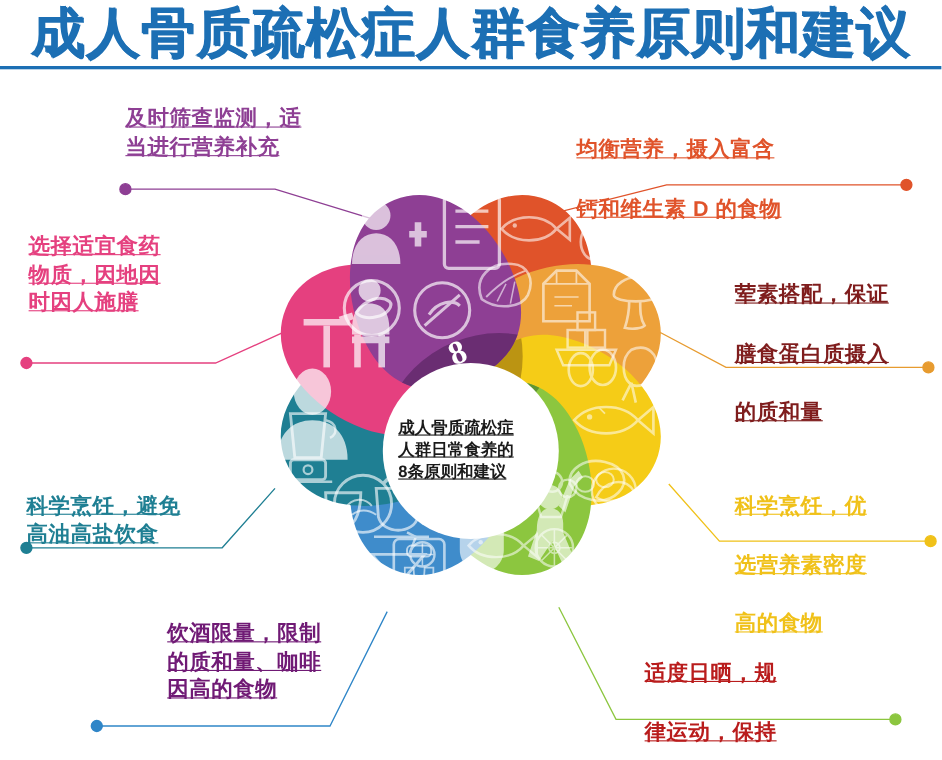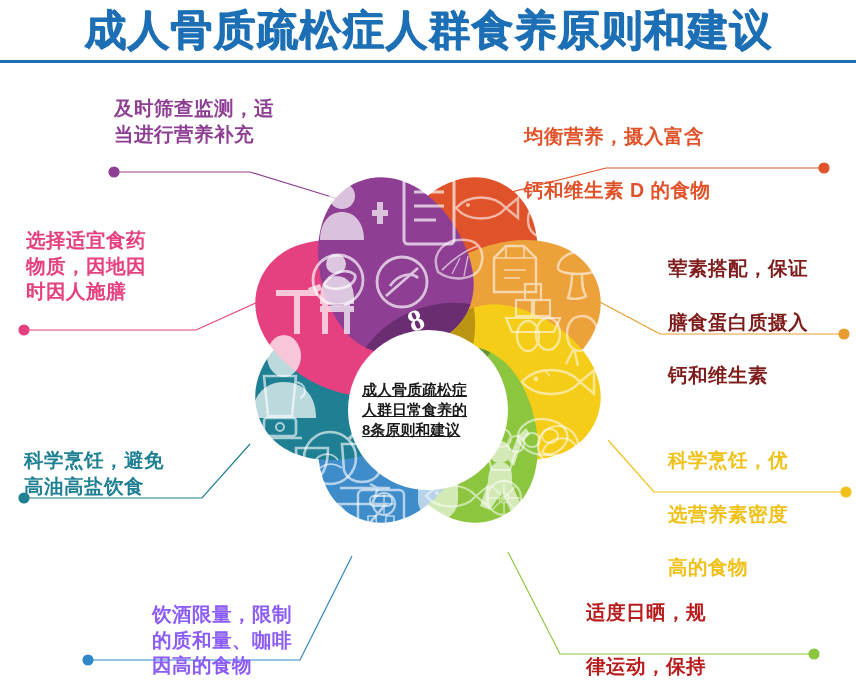--- a/index.html
+++ b/index.html
@@ -5,21 +5,21 @@
 <style>
   html,body{margin:0;padding:0;background:#ffffff;}
   body{width:856px;height:691px;overflow:hidden;
        font-family:"Liberation Sans","DejaVu Sans",sans-serif;}
   #stage{position:relative;width:856px;height:691px;background:#fff;}
 
   
   .title{
     position:absolute;left:0;top:2px;width:856px;height:56px;
     text-align:center;line-height:56px;
-    font-size:42px;font-weight:bold;letter-spacing:1px;
+    font-size:49px;font-weight:bold;letter-spacing:1px;
     color:#1c6fb4;white-space:nowrap;
     text-shadow:1px 1px 0 #1c6fb4;
   }
   .title-rule{position:absolute;left:0;top:60px;width:856px;height:3px;background:#1c6fb4;}
 
   
   .flower{position:absolute;left:228px;top:150px;width:400px;height:400px;}
   .flower svg{display:block;}
 
   .petal-num{
@@ -34,30 +34,30 @@
     display:flex;align-items:center;justify-content:center;
   }
   .center-text{
     text-align:left;font-size:15px;font-weight:bold;color:#1a1a1a;
     line-height:1.35;letter-spacing:0px;width:132px;text-decoration:underline;
   }
   .center-text span{display:block;}
 
   
   .label{position:absolute;font-size:19.5px;font-weight:bold;line-height:1.32;
-         letter-spacing:0.5px;}
+         letter-spacing:0.5px;text-decoration:underline;}
   .label span{display:block;white-space:nowrap;}
 
   .l1{left:524px;top:96px;color:#e0532a;}
   .l2{left:668px;top:228px;color:#7f1d1d;}
   .l3{left:668px;top:420px;color:#f0c119;}
   .l4{left:586px;top:572px;color:#b91c1c;}
-  .l5{left:152px;top:602px;color:#8b5cf6;}
+  .l5{left:152px;top:564px;color:#701a75;}
   .l6{left:24px;top:448px;color:#1f7f93;}
-  .l7{left:26px;top:228px;color:#e5407f;}
+  .l7{left:26px;top:212px;color:#e5407f;}
   .l8{left:114px;top:96px;color:#8e3f94;}
   .l1 span,.l2 span,.l3 span,.l4 span{text-align:left;margin-top:28px;}
   .l5 span,.l6 span,.l7 span,.l8 span{text-align:left;}
 
   
   .connectors{position:absolute;left:0;top:0;width:856px;height:691px;
               pointer-events:none;}
   
   .icons{position:absolute;left:228px;top:150px;width:400px;height:400px;
          pointer-events:none;}
@@ -395,21 +395,21 @@
   </div>
 
   <div class="label l1">
     <span>均衡营养，摄入富含</span>
     <span>钙和维生素 D 的食物</span>
   </div>
 
   <div class="label l2">
     <span>荤素搭配，保证</span>
     <span>膳食蛋白质摄入</span>
-    <span>钙和维生素</span>
+    <span>的质和量</span>
   </div>
 
   <div class="label l3">
     <span>科学烹饪，优</span>
     <span>选营养素密度</span>
     <span>高的食物</span>
   </div>
 
   <div class="label l4">
     <span>适度日晒，规</span>

